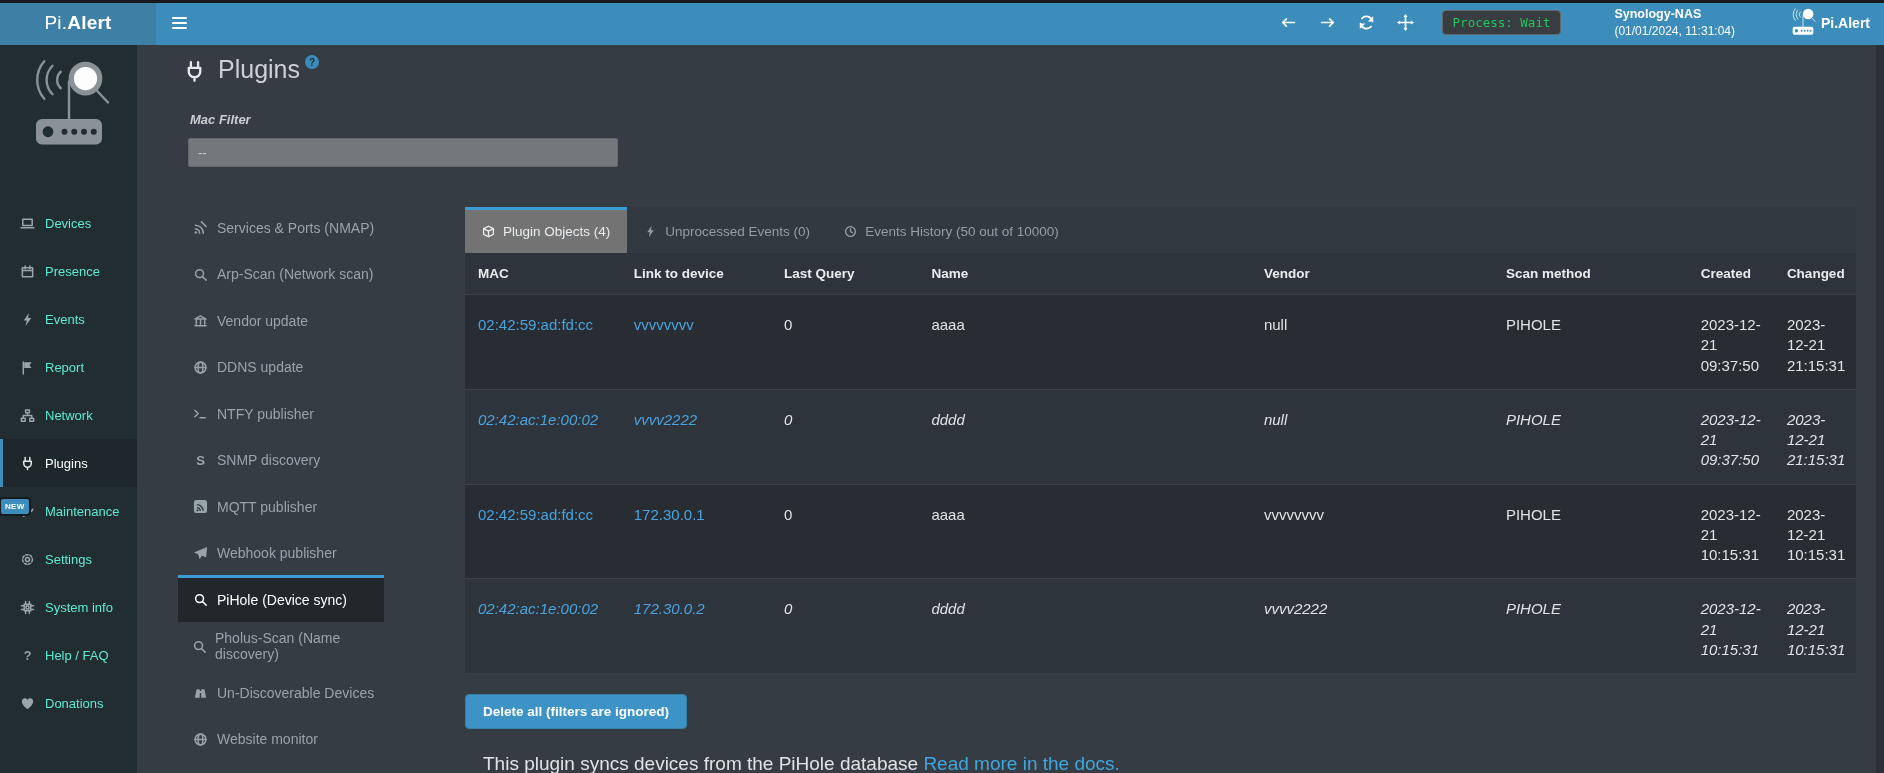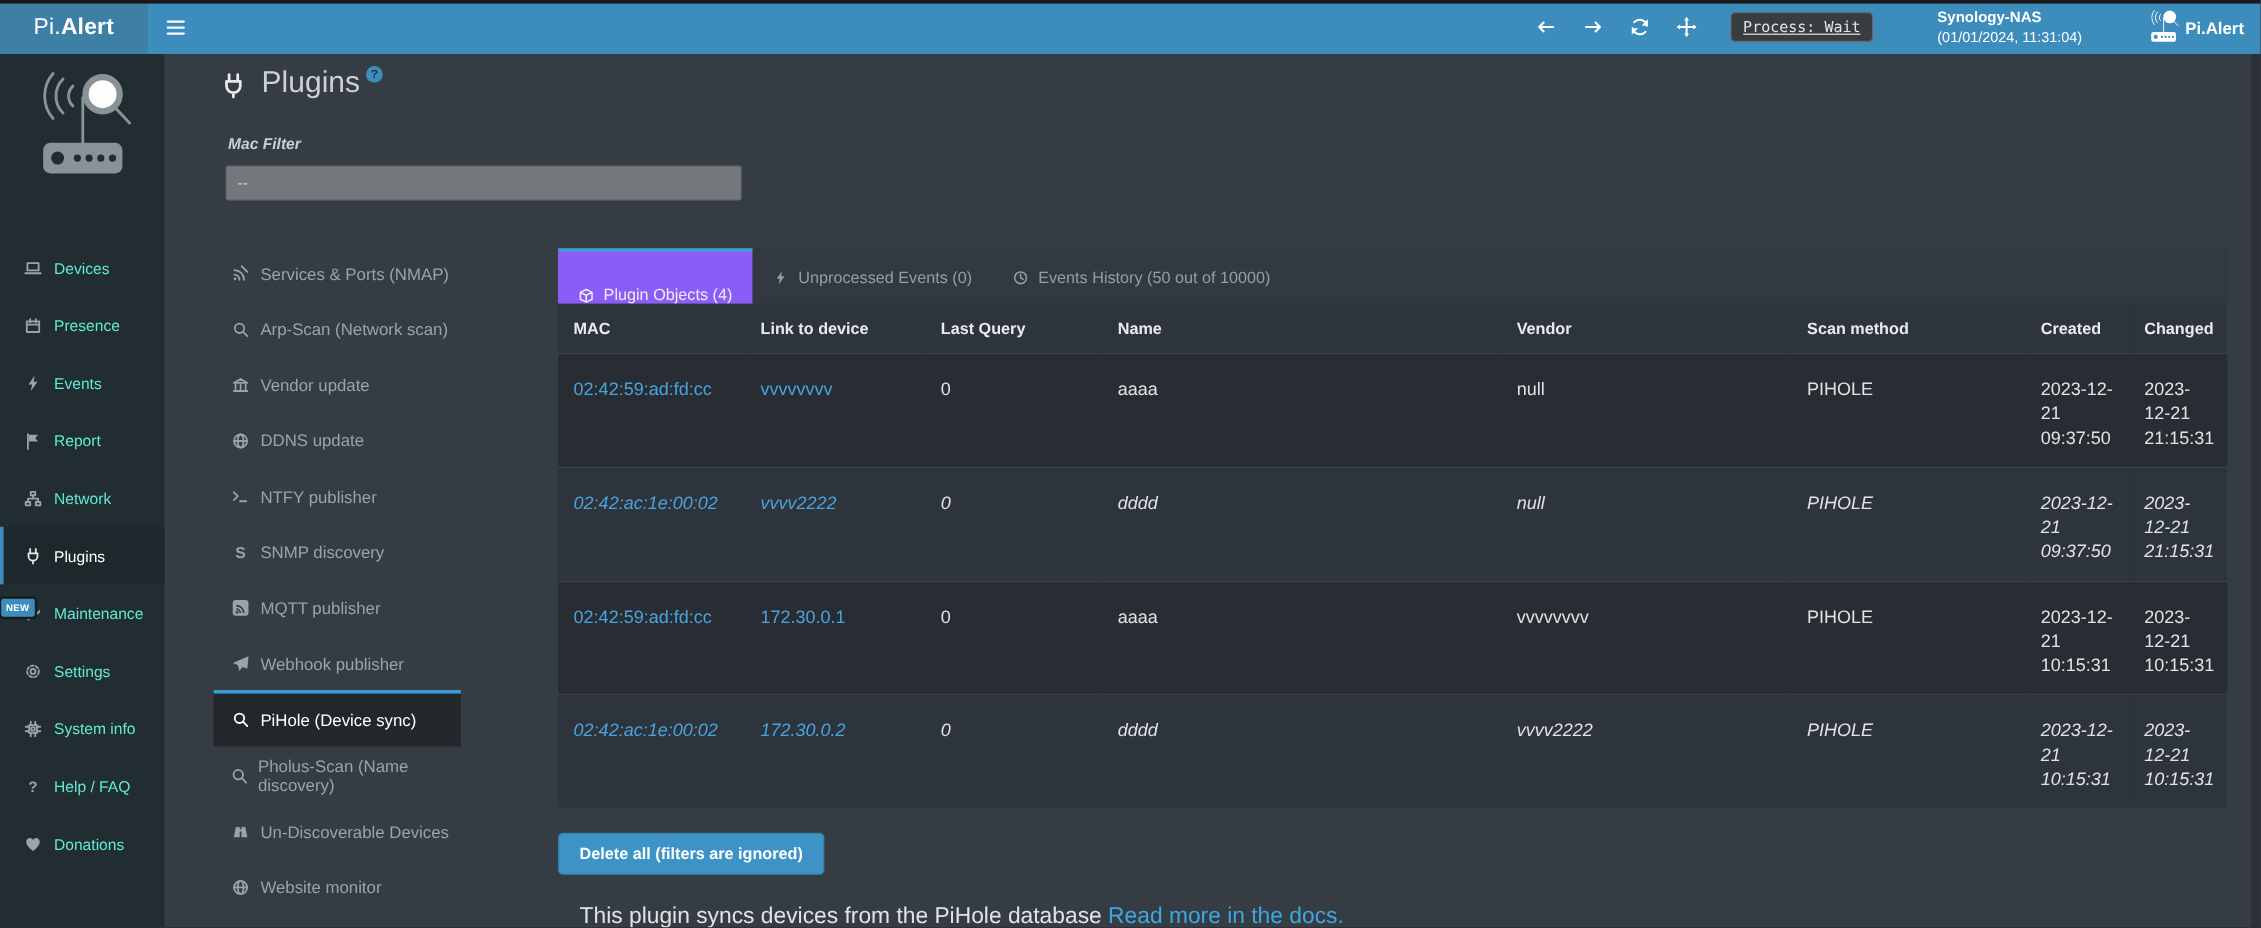--- a/index.html
+++ b/index.html
@@ -2,28 +2,28 @@
 <html><head>
 <meta charset="utf-8">
 <style>
   * { margin:0; padding:0; box-sizing:border-box; }
   body { background:#1b2024; font-family:"Liberation Sans", sans-serif; }
   .screen { position:relative; width:1884px; height:773px; overflow:hidden; background:#363c43; }
   .top-edge { position:absolute; top:0; left:0; right:0; height:3px; background:#17191c; z-index:30; }
 
   
   .topbar { position:absolute; top:0; left:0; right:0; height:45px; background:#3c8dbc; display:flex; align-items:stretch; z-index:20; }
-  .brand { width:123px; background:#3e7fa5; color:#fff; display:flex; align-items:center; justify-content:center; font-size:19px; letter-spacing:.2px; }
+  .brand { width:156px; background:#3e7fa5; color:#fff; display:flex; align-items:center; justify-content:center; font-size:19px; letter-spacing:.2px; }
   .brand b { font-weight:700; }
   .menu-toggle { width:46px; display:flex; flex-direction:column; justify-content:center; align-items:center; gap:3px; cursor:pointer; }
   .menu-toggle .bar { width:15px; height:2px; background:#fff; border-radius:1px; }
   .topbar-right { margin-left:auto; display:flex; align-items:center; gap:13px; padding-right:14px; color:#fff; }
   .tb-icon { width:26px; height:26px; display:flex; align-items:center; justify-content:center; color:#fff; cursor:pointer; }
   .tb-icon svg { width:17px; height:17px; }
-  .process-badge { font-family:"DejaVu Sans Mono", monospace; font-size:12.5px; color:#e5e5e5; background:#383d41; border:1px solid #63686c; border-radius:4px; padding:4px 10px; margin:18px 10px; white-space:nowrap;text-decoration:underline; }
+  .process-badge { font-family:"DejaVu Sans Mono", monospace; font-size:12.5px; color:#22c55e; background:#383d41; border:1px solid #63686c; border-radius:4px; padding:4px 10px; margin:18px 10px; white-space:nowrap; }
   .host-block { font-size:12px; line-height:1.45; margin-right:40px;margin-left:30px; }
   .host-block .host-name { font-weight:700; font-size:12.5px; }
   .app-ident { display:flex; align-items:center; gap:3px; }
   .app-ident svg { width:30px; height:30px; color:#fff; --cut:#3c8dbc; --lens:#fff; }
   .app-label { font-weight:700; font-size:14px; }
 
   
   .sidebar { position:absolute; top:45px; left:0; bottom:0; width:137px; background:#222d32; z-index:10; }
   .logo-wrap { display:flex; justify-content:center; padding-top:14px; height:150px; }
   .logo-wrap svg { width:96px; height:96px; color:#8a9298; --cut:#222d32; --lens:#fdfdfd; }
@@ -52,21 +52,21 @@
   .pn-item { height:46.5px; display:flex; align-items:center; gap:8px; padding-left:14px; color:#99a3aa; font-size:14px; cursor:pointer; border-top:3px solid transparent; }
   .pn-item .p-ic { width:17px; display:flex; justify-content:center; }
   .pn-item .p-ic svg { width:15px; height:15px; }
   .pn-item.active { background:#22272c; border-top-color:#3d9bd5; color:#fff; }
 
   
   .right-pane { position:absolute; top:162px; left:328px; width:1391px; }
   .tabs { display:flex; height:46px; background:#333940; }
   .tab { display:flex; align-items:center; gap:8px; padding:0 17px; font-size:13.5px; color:#949ea5; cursor:pointer; border-top:3px solid transparent; }
   .tab svg { width:13px; height:13px; }
-  .tab.active { background:#8b5cf6; border-top-color:#3d9bd5; color:#e9edf0;align-items:flex-end; }
+  .tab.active { background:#737373; border-top-color:#3d9bd5; color:#e9edf0; }
 
   table.objects { width:100%; border-collapse:collapse; table-layout:fixed; }
   table.objects th { text-align:left; background:#2e343b; color:#e8ecef; font-size:13.5px; font-weight:700; padding:13px 13px; }
   table.objects td { vertical-align:top; font-size:15px; color:#dfe3e6; padding:20px 13px 13px; border-top:1px solid #3a4149; line-height:1.35; }
   table.objects tr.odd td { background:#282d33; }
   table.objects tr.even td { background:#2e343b;font-style:italic; }
   table.objects tr:last-child td { border-bottom:1px solid #3a4149; }
   table.objects a { color:#4aa3dd; text-decoration:none; cursor:pointer; }
   .dt span { display:block; }
 

